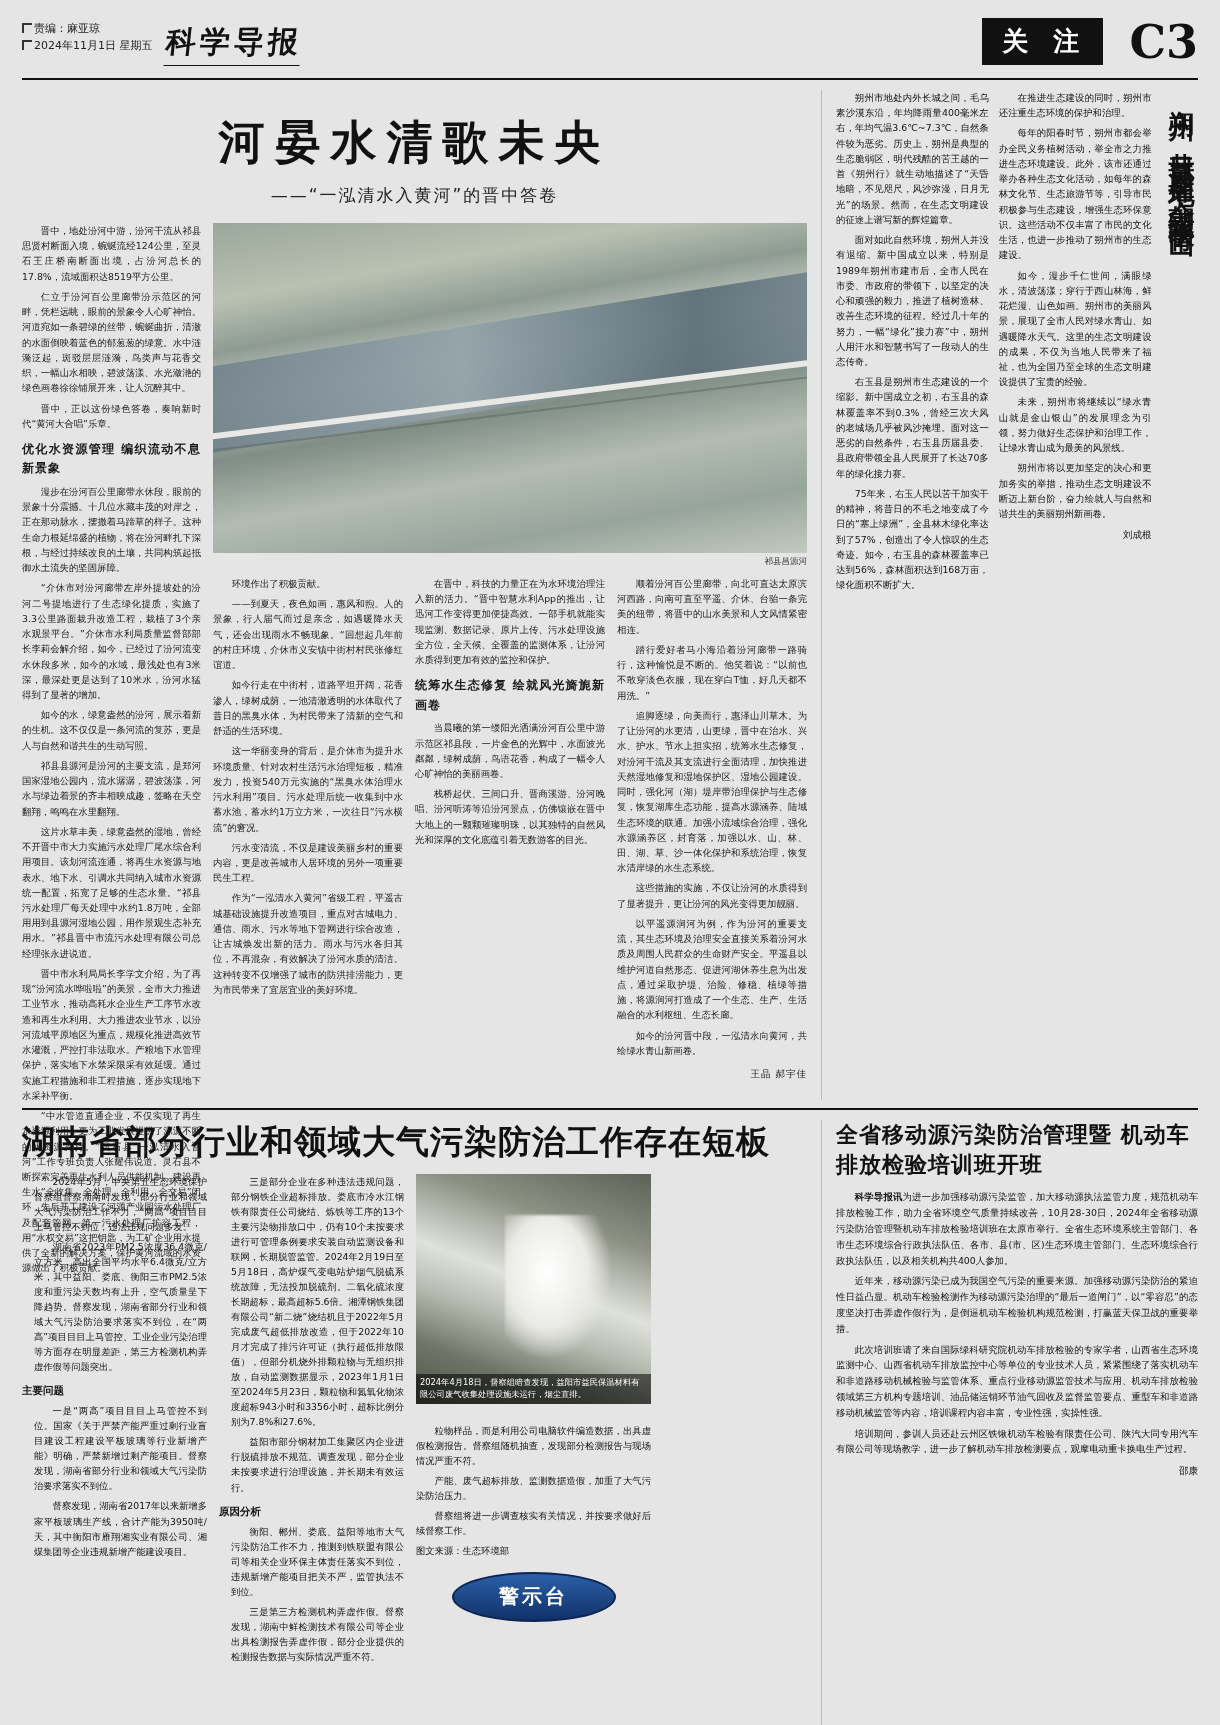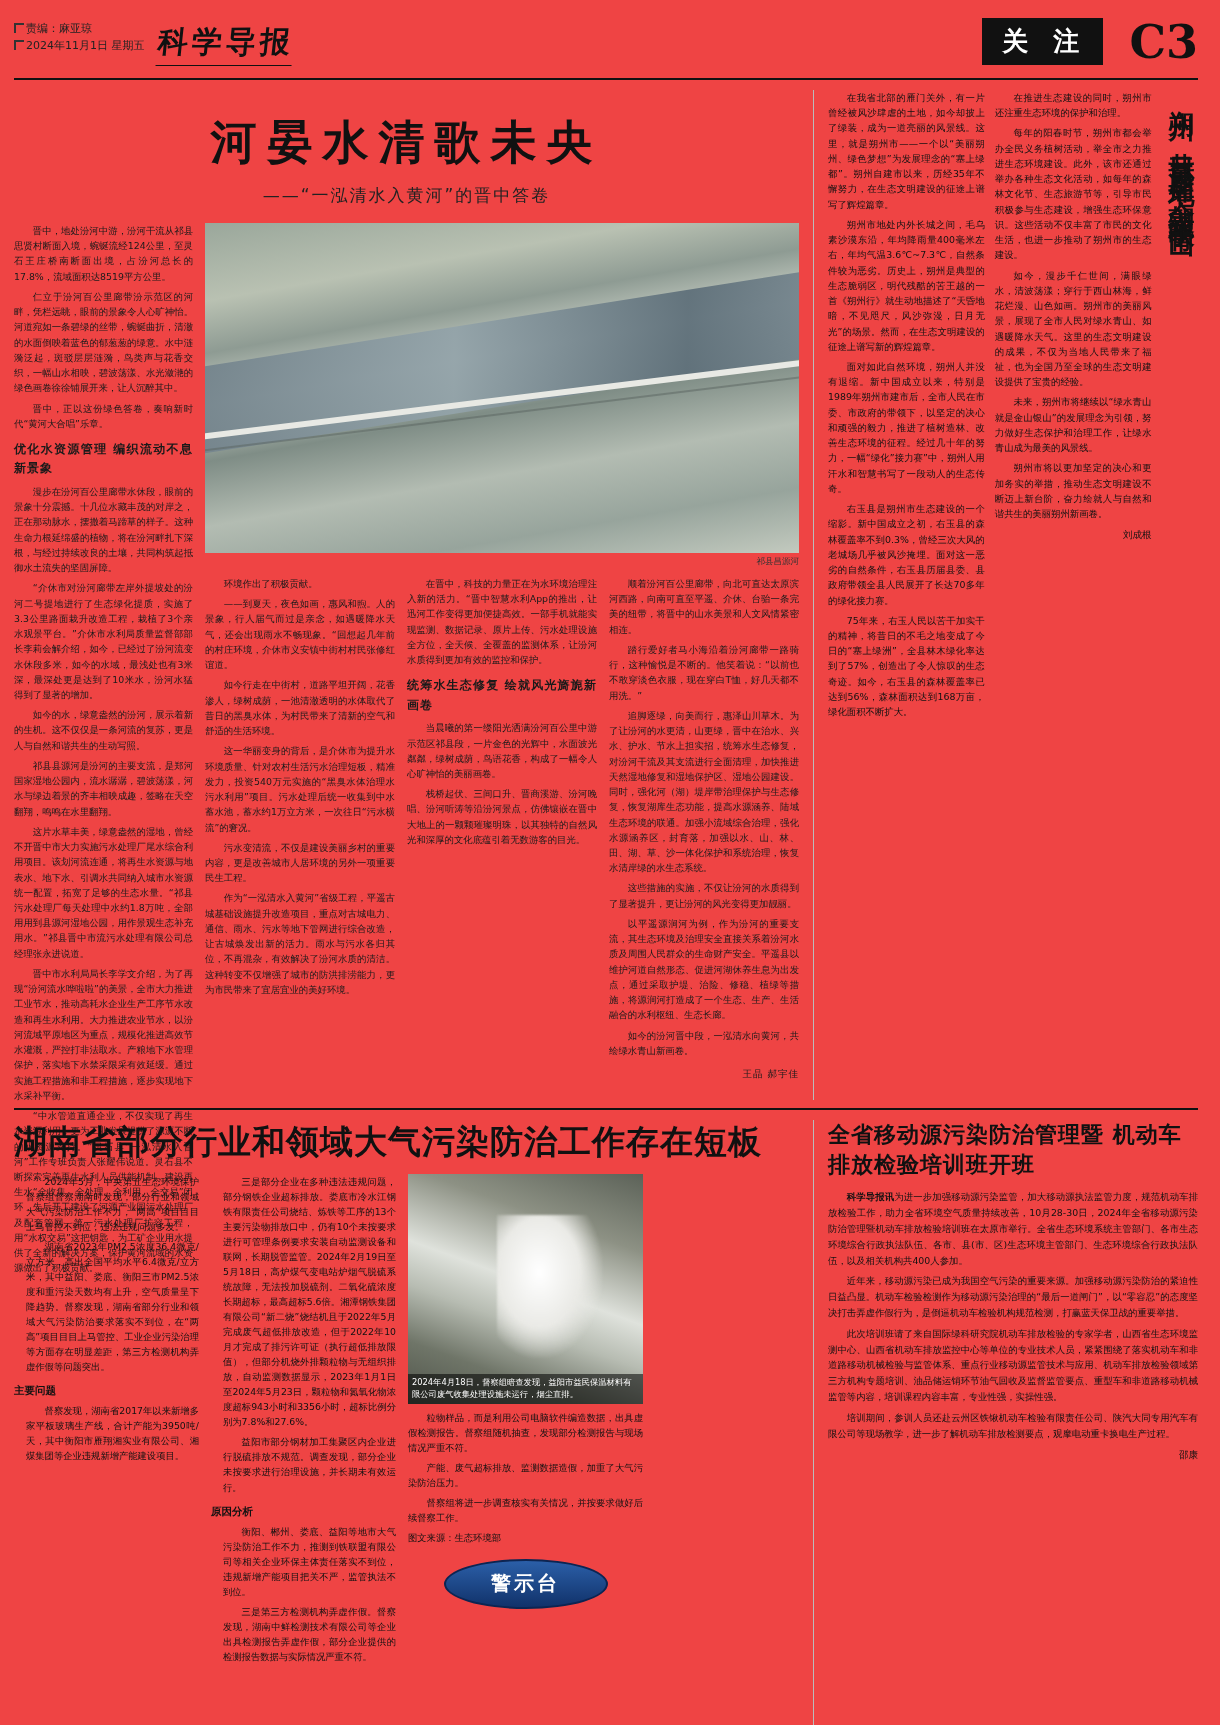--- a/index.html
+++ b/index.html
@@ -7,22 +7,22 @@
     width:1220px;
     background:#fdfdfb;
     font-family:"DejaVu Sans","Liberation Sans",sans-serif;
     color:#111;
   }
   .page{
     width:1220px;
     height:1725px;
     position:relative;
     box-sizing:border-box;
-    padding:18px 22px 10px 14px;
-    background:#ef4444;
+    padding:18px 22px 10px 22px;
+    background:#e5e5e5;
   }
   
   .masthead{
     display:flex;
     align-items:flex-start;
     border-bottom:2px solid #111;
     padding-bottom:6px;
     height:62px;
     box-sizing:border-box;
   }
@@ -259,21 +259,21 @@
     background:rgba(0,0,0,.55);
     color:#fff;
     font-size:8.3px;
     padding:3px 4px;
     line-height:1.4;
   }
   .bl-photo-note{
     font-size:9.3px;
     line-height:1.62;
     text-align:justify;
-    margin-top:6px;
+    margin-top:19px;
   }
   .bl-photo-note p{margin:0 0 5px 0;text-indent:2em;}
   .warn-badge{
     margin-top:14px;
     display:flex;
     justify-content:center;
   }
   .warn-oval{
     width:160px;height:46px;
     border-radius:50%;
@@ -382,21 +382,20 @@
             </div>
           </div>
         </div>
       </div>
     </div>
 
     <div class="col-side">
       <div class="vhead">朔州：昔日黄沙肆虐地 今朝绿水映青山</div>
       <div class="side-cols">
         <div class="sc" style="flex:1;">
-          <p>在我省北部的雁门关外，有一片曾经被风沙肆虐的土地，如今却披上了绿装，成为一道亮丽的风景线。这里，就是朔州市——一个以“美丽朔州、绿色梦想”为发展理念的“塞上绿都”。朔州自建市以来，历经35年不懈努力，在生态文明建设的征途上谱写了辉煌篇章。</p>
           <p>朔州市地处内外长城之间，毛乌素沙漠东沿，年均降雨量400毫米左右，年均气温3.6℃~7.3℃，自然条件较为恶劣。历史上，朔州是典型的生态脆弱区，明代残酷的苦王越的一首《朔州行》就生动地描述了“天昏地暗，不见咫尺，风沙弥漫，日月无光”的场景。然而，在生态文明建设的征途上谱写新的辉煌篇章。</p>
           <p>面对如此自然环境，朔州人并没有退缩。新中国成立以来，特别是1989年朔州市建市后，全市人民在市委、市政府的带领下，以坚定的决心和顽强的毅力，推进了植树造林、改善生态环境的征程。经过几十年的努力，一幅“绿化”接力赛”中，朔州人用汗水和智慧书写了一段动人的生态传奇。</p>
           <p>右玉县是朔州市生态建设的一个缩影。新中国成立之初，右玉县的森林覆盖率不到0.3%，曾经三次大风的老城场几乎被风沙掩埋。面对这一恶劣的自然条件，右玉县历届县委、县政府带领全县人民展开了长达70多年的绿化接力赛。</p>
           <p>75年来，右玉人民以苦干加实干的精神，将昔日的不毛之地变成了今日的“塞上绿洲”，全县林木绿化率达到了57%，创造出了令人惊叹的生态奇迹。如今，右玉县的森林覆盖率已达到56%，森林面积达到168万亩，绿化面积不断扩大。</p>
         </div>
         <div class="sc" style="flex:1;">
           <p>在推进生态建设的同时，朔州市还注重生态环境的保护和治理。</p>
           <p>每年的阳春时节，朔州市都会举办全民义务植树活动，举全市之力推进生态环境建设。此外，该市还通过举办各种生态文化活动，如每年的森林文化节、生态旅游节等，引导市民积极参与生态建设，增强生态环保意识。这些活动不仅丰富了市民的文化生活，也进一步推动了朔州市的生态建设。</p>
           <p>如今，漫步千仁世间，满眼绿水，清波荡漾；穿行于西山林海，鲜花烂漫、山色如画。朔州市的美丽风景，展现了全市人民对绿水青山、如遇暖降水天气。这里的生态文明建设的成果，不仅为当地人民带来了福祉，也为全国乃至全球的生态文明建设提供了宝贵的经验。</p>
           <p>未来，朔州市将继续以“绿水青山就是金山银山”的发展理念为引领，努力做好生态保护和治理工作，让绿水青山成为最美的风景线。</p>
@@ -411,20 +410,21 @@
   <div class="bottom">
 
     <div class="bl">
       <div class="bl-title">湖南省部分行业和领域大气污染防治工作存在短板</div>
       <div class="bl-grid">
         <div class="bl-col">
           <p>2024年5月，中央第五生态环境保护督察组督察湖南时发现，部分行业和领域大气污染防治工作不力，“两高”项目目目上马管控不到位，违法违规问题多发。</p>
           <p>湖南省2023年PM2.5浓度36.4微克/立方米，高出全国平均水平6.4微克/立方米，其中益阳、娄底、衡阳三市PM2.5浓度和重污染天数均有上升，空气质量呈下降趋势。督察发现，湖南省部分行业和领域大气污染防治要求落实不到位，在“两高”项目目目上马管控、工业企业污染治理等方面存在明显差距，第三方检测机构弄虚作假等问题突出。</p>
           <p></p>
           <h4>主要问题</h4>
+          <p>一是“两高”项目目目上马管控不到位。国家《关于严禁产能严重过剩行业盲目建设工程建设平板玻璃等行业新增产能》明确，严禁新增过剩产能项目。督察发现，湖南省部分行业和领域大气污染防治要求落实不到位。</p>
           <p>督察发现，湖南省2017年以来新增多家平板玻璃生产线，合计产能为3950吨/天，其中衡阳市雁翔湘实业有限公司、湘煤集团等企业违规新增产能建设项目。</p>
         </div>
         <div class="bl-col">
           <p>三是部分企业在多种违法违规问题，部分钢铁企业超标排放。娄底市冷水江钢铁有限责任公司烧结、炼铁等工序的13个主要污染物排放口中，仍有10个未按要求进行可管理条例要求安装自动监测设备和联网，长期脱管监管。2024年2月19日至5月18日，高炉煤气变电站炉烟气脱硫系统故障，无法投加脱硫剂。二氧化硫浓度长期超标，最高超标5.6倍。湘潭钢铁集团有限公司“新二烧”烧结机且于2022年5月完成废气超低排放改造，但于2022年10月才完成了排污许可证（执行超低排放限值），但部分机烧外排颗粒物与无组织排放，自动监测数据显示，2023年1月1日至2024年5月23日，颗粒物和氮氧化物浓度超标943小时和3356小时，超标比例分别为7.8%和27.6%。</p>
           <p>益阳市部分钢材加工集聚区内企业进行脱硫排放不规范。调查发现，部分企业未按要求进行治理设施，并长期未有效运行。</p>
           <h4>原因分析</h4>
           <p>衡阳、郴州、娄底、益阳等地市大气污染防治工作不力，推测到铁联盟有限公司等相关企业环保主体责任落实不到位，违规新增产能项目把关不严，监管执法不到位。</p>
           <p>三是第三方检测机构弄虚作假。督察发现，湖南中鲜检测技术有限公司等企业出具检测报告弄虚作假，部分企业提供的检测报告数据与实际情况严重不符。</p>
         </div>
         <div class="bl-photo-wrap">

